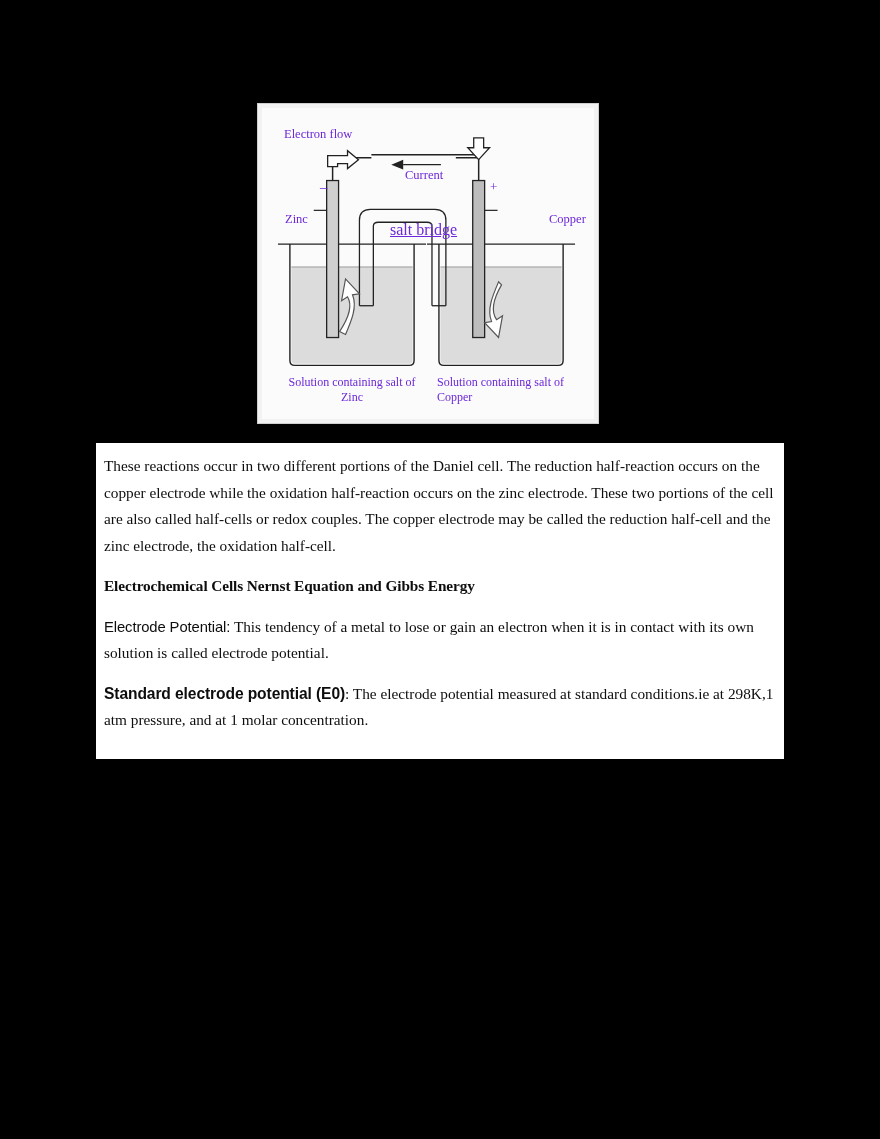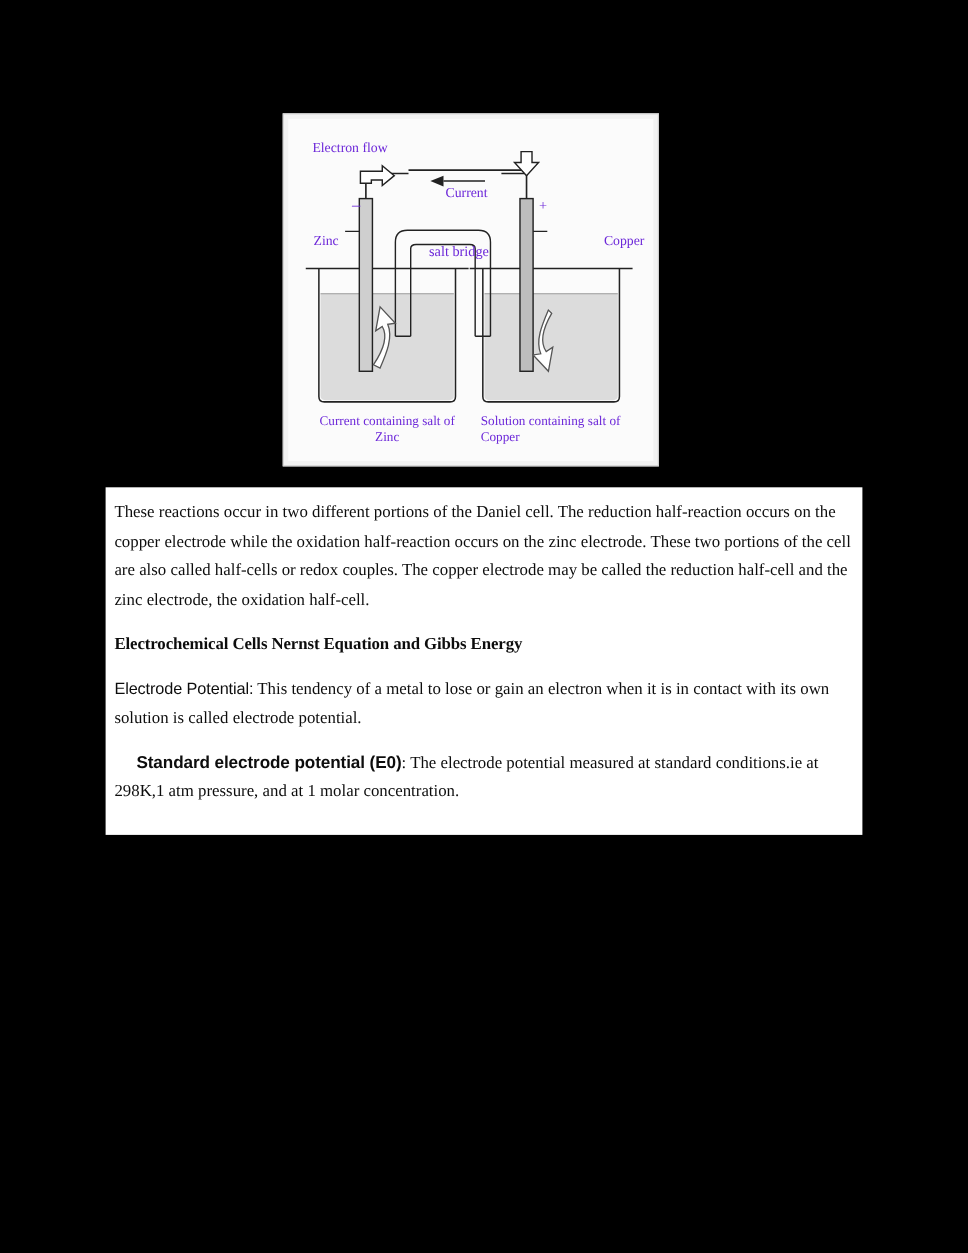--- a/index.html
+++ b/index.html
@@ -44,21 +44,21 @@
   .fig-label {
     position: absolute;
     font-family: "Liberation Serif", serif;
     color: #6d28d9;
     white-space: nowrap;
   }
   #label-electron-flow { left: 22px;  top: 19px;  font-size: 12.5px; }
   #label-current       { left: 143px; top: 60px;  font-size: 12.5px; }
   #label-zinc          { left: 23px;  top: 104px; font-size: 12.5px; }
   #label-copper        { left: 287px; top: 104px; font-size: 12.5px; }
-  #label-salt-bridge   { left: 128px; top: 113px; font-size: 13px; }
+  #label-salt-bridge   { left: 128px; top: 113px; font-size: 16px; text-decoration: underline; }
   #label-minus         { left: 58px;  top: 71px;  font-size: 15px; }
   #label-plus          { left: 228px; top: 71px;  font-size: 13px; }
   #label-sol-zinc {
     left: 26px; top: 267px; width: 128px;
     text-align: center; font-size: 12px; line-height: 15px;
     white-space: normal;
   }
   #label-sol-copper {
     left: 175px; top: 267px; width: 135px;
     text-align: left; font-size: 12px; line-height: 15px;
@@ -96,21 +96,20 @@
     font-family: "Liberation Sans", sans-serif;
     font-weight: normal;
     font-size: 14.8px;
     letter-spacing: -0.1px;
   }
   .lead-big {
     font-family: "Liberation Sans", sans-serif;
     font-weight: bold;
     font-size: 15.6px;
     letter-spacing: -0.1px;
-    margin-left: 20px;
   }
 </style>
 </head>
 <body>
 
 <div id="figure-panel">
   <div id="figure-inner">
 
     <svg id="cell-svg" viewBox="0 0 334 313">
       <g fill="none" stroke="#222222" stroke-width="1.4">
@@ -168,21 +167,21 @@
       </g>
     </svg>
 
     <span class="fig-label" id="label-electron-flow">Electron flow</span>
     <span class="fig-label" id="label-current">Current</span>
     <span class="fig-label" id="label-zinc">Zinc</span>
     <span class="fig-label" id="label-copper">Copper</span>
     <span class="fig-label" id="label-salt-bridge">salt bridge</span>
     <span class="fig-label" id="label-minus">–</span>
     <span class="fig-label" id="label-plus">+</span>
-    <span class="fig-label" id="label-sol-zinc">Current containing salt of Zinc</span>
+    <span class="fig-label" id="label-sol-zinc">Solution containing salt of Zinc</span>
     <span class="fig-label" id="label-sol-copper">Solution containing salt of Copper</span>
   </div>
 </div>
 
 <div id="text-panel">
 
   <p>These reactions occur in two different portions of the Daniel cell. The reduction half-reaction occurs on the copper electrode while the oxidation half-reaction occurs on the zinc electrode. These two portions of the cell are also called half-cells or redox couples. The copper electrode may be called the reduction half-cell and the zinc electrode, the oxidation half-cell.</p>
 
   <p class="heading">Electrochemical Cells Nernst Equation and Gibbs Energy</p>
 

